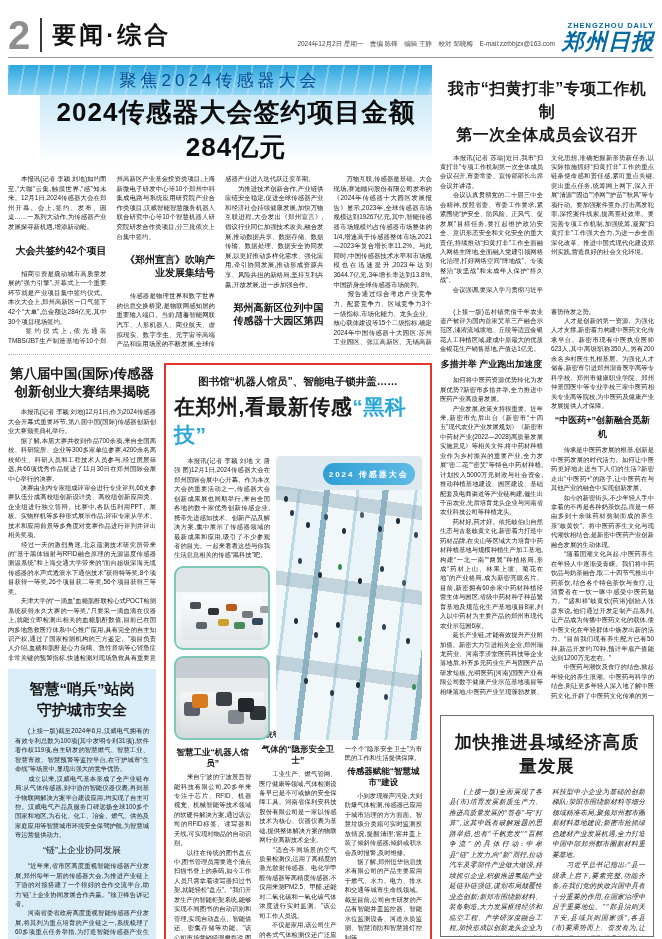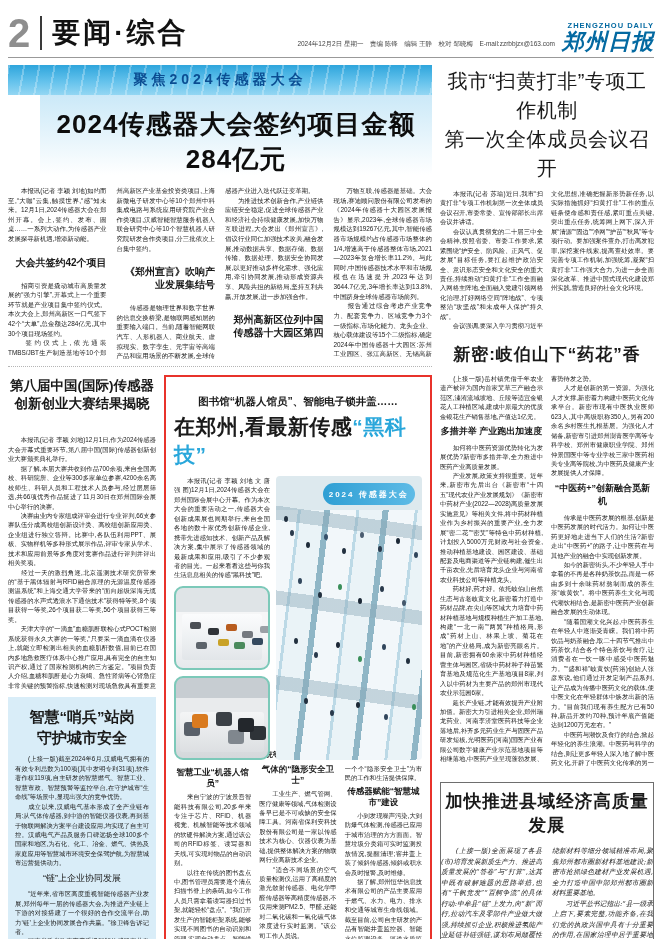--- a/index.html
+++ b/index.html
@@ -3,48 +3,48 @@
 <meta charset="utf-8">
 <style>
   html,body{margin:0;padding:0;}
   body{width:662px;height:939px;background:#fff;font-family:"Liberation Sans",sans-serif;color:#1a1a1a;overflow:hidden;}
   .page{padding:8px 8px 0;}
   
   .header{display:flex;justify-content:space-between;align-items:flex-end;border-bottom:1px solid #999;padding-bottom:5px;height:44px;}
   .hdr-left{display:flex;align-items:center;gap:10px;}
   .page-num{font-size:40px;color:#8e8e8e;font-weight:bold;line-height:.85;}
   .hdr-divider{width:2px;height:34px;background:#3a3a3a;}
-  .section-title{font-size:28px;font-weight:bold;letter-spacing:3px;color:#111;}
+  .section-title{font-size:24px;font-weight:bold;letter-spacing:3px;color:#111;}
   .hdr-right{display:flex;align-items:flex-end;gap:7px;}
   .dateline{font-size:6.5px;color:#444;padding-bottom:3px;white-space:nowrap;}
   .masthead{color:#0369a1;text-align:right;line-height:1;}
   .masthead-en{font-size:7.5px;font-weight:bold;letter-spacing:1px;display:block;margin-bottom:1px;}
   .masthead-cn{font-size:22px;font-weight:900;font-family:"DejaVu Serif",serif;font-style:italic;letter-spacing:1px;}
   
   .main{display:grid;grid-template-columns:424px 214px;gap:8px;margin-top:7px;}
   .para{white-space:pre-line;}
   
   .banner{height:30px;background:linear-gradient(180deg,#2ea5dc,#64c2ec 55%,#93d6f3);display:flex;align-items:center;justify-content:center;position:relative;overflow:hidden;}
   .banner::before{content:'';position:absolute;inset:0;background:repeating-linear-gradient(100deg,rgba(255,255,255,.28) 0 2px,transparent 2px 15px);}
-  .kicker{font-size:14px;font-weight:bold;color:#0b4d92;letter-spacing:4px;position:relative;}
-  .headline-strip{background:linear-gradient(180deg,#cbe9f8,#ffffff 92%);text-align:center;padding:12px 0 5px;margin-left:32px;}
+  .kicker{font-size:17px;font-weight:normal;color:#0b4d92;letter-spacing:4px;position:relative;}
+  .headline-strip{background:linear-gradient(180deg,#cbe9f8,#ffffff 92%);text-align:center;padding:0 0 5px;margin-left:32px;}
   .headline{font-size:26px;font-weight:900;letter-spacing:1px;color:#0d0d0d;}
   .top-body{height:176px;column-count:4;column-gap:10px;column-fill:auto;font-size:6.4px;line-height:1.5;text-align:justify;overflow:hidden;margin-top:4px;border-bottom:1px dotted #b5b5b5;padding-bottom:4px;}
   .subhead{font-weight:bold;font-size:10px;text-align:right;margin:12px 0;line-height:1.3;}
   
   .lower{display:grid;grid-template-columns:148px 268px;gap:8px;margin-top:8px;}
-  .contest-title{font-size:13.5px;font-weight:900;text-align:center;line-height:1.35;margin:2px 0 22px;}
+  .contest-title{font-size:13.5px;font-weight:900;text-align:center;line-height:1.35;margin:2px 0 6px;font-family:Liberation Serif, serif;}
   .contest-body{font-size:6.3px;line-height:1.5;text-align:justify;height:254px;overflow:hidden;}
   .sentinel-box{background:#d9edf8;padding:9px 7px;margin-top:8px;height:296px;box-sizing:border-box;overflow:hidden;}
   .sentinel-title{font-size:15px;font-weight:900;text-align:center;line-height:1.4;margin-bottom:6px;}
   .sentinel-body{font-size:6.3px;line-height:1.5;text-align:justify;}
   .sentinel-sub{font-weight:normal;font-size:9px;text-align:center;margin:4px 0;}
   
   .feature-box{border:2.5px solid #e8332b;padding:8px;box-sizing:border-box;height:604px;overflow:hidden;background:#fff;}
-  .feature-kicker{text-align:center;font-weight:bold;font-size:10.5px;margin:10px 0 4px;}
+  .feature-kicker{text-align:center;font-weight:bold;font-size:10.5px;margin:2px 0 4px;}
   .feature-headline{text-align:left;font-size:21px;font-weight:900;letter-spacing:.5px;margin-bottom:7px;}
   .accent{color:#29a7db;}
   .feature-media{display:grid;grid-template-columns:96px 1fr;gap:6px;height:268px;}
   .media-left{display:flex;flex-direction:column;gap:6px;min-width:0;}
   .feature-intro{font-size:6.3px;line-height:1.5;text-align:justify;flex:1;overflow:hidden;}
   .small-photo{height:80px;border-radius:9px;border:2px solid #7cc9b9;position:relative;overflow:hidden;flex:none;}
   .sp1{background:linear-gradient(180deg,#dfe4e7 0 30%,#f5f6f7 30% 60%,#e6e9ec);}
   .sp1::before{content:'';position:absolute;left:6px;right:6px;bottom:8px;height:46px;background:linear-gradient(180deg,#fbfcfd,#e2e6e9);border-radius:3px;}
   .sp1::after{content:'';position:absolute;width:11px;height:7px;border-radius:2px;background:#4b4f55;left:14px;top:34px;
     box-shadow:18px 6px 0 #2f3338,36px 2px 0 #b85c1e,52px 9px 0 #74797f,28px 17px 0 #c9a227,44px 20px 0 #4a8a5c,62px 16px 0 #34495e,6px 20px 0 #5d646b,70px 4px 0 #9aa0a6;}
@@ -60,27 +60,27 @@
   .photo-banner{position:absolute;top:7px;left:32%;right:5%;height:22px;background:linear-gradient(90deg,#2f9fd4,#5ebbe6);border-radius:11px;color:#fff;font-size:8px;font-weight:bold;display:flex;align-items:center;justify-content:center;letter-spacing:2px;}
   .crowd{position:absolute;width:4px;height:6px;border-radius:50%;background:#22303f;left:8px;top:40px;
     box-shadow:6px 14px #2a3a4c,22px 26px #1f2c3a,40px 18px #36506a,58px 32px #22303f,76px 16px #4a5c70,94px 30px #2a3a4c,112px 22px #1c2836,130px 36px #31465c,150px 20px #22303f,168px 30px #44586c,186px 18px #2a3a4c,204px 34px #1f2c3a,
     14px 62px #31465c,34px 76px #22303f,54px 68px #3a8f5a,74px 82px #1c2836,96px 70px #2a3a4c,118px 84px #44586c,140px 72px #22303f,162px 88px #31465c,184px 76px #2a3a4c,206px 90px #1f2c3a,224px 74px #36506a,
     10px 122px #22303f,30px 136px #2a3a4c,52px 126px #1c2836,74px 140px #3a8f5a,98px 128px #31465c,122px 142px #22303f,146px 130px #44586c,170px 144px #2a3a4c,194px 132px #1f2c3a,216px 146px #36506a,
     20px 182px #22303f,46px 194px #2a3a4c,72px 186px #1c2836,100px 198px #31465c,128px 188px #3a8f5a,156px 200px #22303f,184px 190px #44586c,210px 202px #2a3a4c;}
   .caption{font-size:7.5px;font-weight:bold;text-align:center;margin:6px 0 4px;}
   .feature-cols{column-count:3;column-gap:8px;column-fill:auto;height:232px;font-size:6.3px;line-height:1.5;text-align:justify;overflow:hidden;}
   .feature-sub{font-weight:bold;font-size:8.5px;text-align:center;margin:3px 0;line-height:1.3;}
   
-  .r1-title{font-size:20px;font-weight:400;text-align:center;line-height:1.45;margin:2px 0 6px;letter-spacing:.5px;}
+  .r1-title{font-size:16px;font-weight:700;text-align:center;line-height:1.45;margin:12px 0 6px;letter-spacing:.5px;}
   .r1-body{column-count:2;column-gap:8px;column-fill:auto;height:144px;font-size:6.3px;line-height:1.5;text-align:justify;overflow:hidden;}
   .r2{margin-top:10px;}
   .r2-title{font-size:17px;font-weight:900;text-align:center;margin:4px 0 8px;letter-spacing:1px;}
   .r2-body{column-count:2;column-gap:8px;column-fill:auto;height:396px;font-size:6.3px;line-height:1.5;text-align:justify;overflow:hidden;}
   .r2-sub{font-weight:bold;font-size:9px;text-align:center;margin:4px 0;}
-  .r3-box{border:1px solid #6e6e6e;margin-top:12px;height:222px;box-sizing:border-box;overflow:hidden;}
+  .r3-box{border:1px solid #6e6e6e;padding:8px;margin-top:12px;height:222px;box-sizing:border-box;overflow:hidden;}
   .r3-title{font-size:17.5px;font-weight:900;text-align:center;margin:6px 0 9px;letter-spacing:1px;}
   .r3-body{column-count:2;column-gap:10px;column-fill:auto;height:158px;font-size:6.8px;line-height:1.55;text-align:justify;font-family:"DejaVu Serif",serif;font-style:italic;overflow:hidden;}
 </style>
 </head>
 <body>
 
 <div class="page">
 
   <div class="header">
     <div class="hdr-left">
@@ -188,21 +188,20 @@
 
       <div>
         <div class="r1-title para">我市“扫黄打非”专项工作机制
 第一次全体成员会议召开</div>
         <div class="r1-body para">　　本报讯(记者 苏瑜)近日,我市“扫黄打非”专项工作机制第一次全体成员会议召开,市委常委、宣传部部长出席会议并讲话。
 　　会议认真贯彻党的二十届三中全会精神,按照省委、市委工作要求,紧紧围绕“护安全、防风险、正风气、促发展”目标任务,要扛起维护政治安全、意识形态安全和文化安全的重大责任,持续推动“扫黄打非”工作全面融入网格主阵地,全面融入党建引领网格化治理,打好网络空间“阵地战”、专项整治“攻坚战”和未成年人保护“持久战”。
 　　会议强调,要深入学习贯彻习近平文化思想,准确把握新形势新任务,以实际措施抓好“扫黄打非”工作的重点链条使命感和责任感,紧盯重点关键,突出重点任务,统筹网上网下,深入开展“清源”“固边”“净网”“护苗”“秋风”等专项行动。要加强案件查办,打击高发犯罪,深挖案件线索,提高查处效率。要完善专项工作机制,加强统筹,凝聚“扫黄打非”工作强大合力,为进一步全面深化改革、推进中国式现代化建设郑州实践,营造良好的社会文化环境。</div>
       </div>
 
       <div class="r2">
-        <div class="r2-title">新密:岐伯山下“药花”香</div>
         <div class="r2-body">
           <div class="para">　　(上接一版)岳村镇凭借千年农业遗产被评为国内首家艾草三产融合示范区,溱洧流域坡地、丘陵等适宜金银花人工种植区域,建成中原最大的优质金银花生产销售基地,产值达1亿元。</div>
           <div class="r2-sub">多措并举 产业跑出加速度</div>
           <div class="para">　　如何将中医药资源优势转化为发展优势?新密市多措并举,全力推进中医药产业高质量发展。
 　　产业发展,政策支持很重要。近年来,新密市先后出台《新密市“十四五”现代农业产业发展规划》《新密市中药材产业(2022—2028)高质量发展实施意见》等相关文件,将中药材种植业作为乡村振兴的重要产业,全力发展“密二花”“密艾”等特色中药材种植,计划投入5000万元财政与社会资金,推动种植基地建设、园区建设、基础配套及电商渠道等产业链构建,催生出千亩农业,先后培育龙头企业与河南省农业科技公司等种植龙头。
 　　药材好,药才好。依托岐伯山自然生态与古老岐黄文化,新密着力打造中药材品牌,在尖山等区域大力培育中药材种植基地与规模种植生产加工基地,构建“一北一南”“两翼”种植格局,形成“药材上山、林果上坡、菊花在地”的产业格局,成为新密亮眼名片。目前,新密拥有60余家中药材种植经营主体与园区,省级中药材种子种苗繁育基地及规范化生产基地项目8家,列入以中药材为主要产品的郑州市现代农业示范园6家。
 　　延长产业链,才能有效提升产业附加值。新密大力引进相关企业,郑州瑞龙药业、河南李济堂医药科技等企业落地后,补齐多元药业生产与固医产品研发短板,光明医药(河南)国医产业有限公司数字健康产业示范基地项目等相继落地,中医药产业呈现蓬勃发展、蓄势待发之势。
 　　人才是创新的第一资源。为强化人才支撑,新密着力构建中医药文化传承平台。新密市现有中医执业医师623人,其中高级职称350人,另有200余名乡村医生扎根基层。为强化人才储备,新密市引进郑州澍青医学高等专科学校、郑州市健康职业学院、郑州仲景国医中等专业学校三家中医药相关专业高等院校,为中医药及健康产业发展提供人才保障。</div>
           <div class="r2-sub">“中医药+”创新融合觅新机</div>
           <div class="para">　　传承是中医药发展的根基,创新是中医药发展的时代活力。如何让中医药更好地走进当下人们的生活?新密走出“中医药+”的路子,让中医药在与其他产业的融合中实现创新发展。

